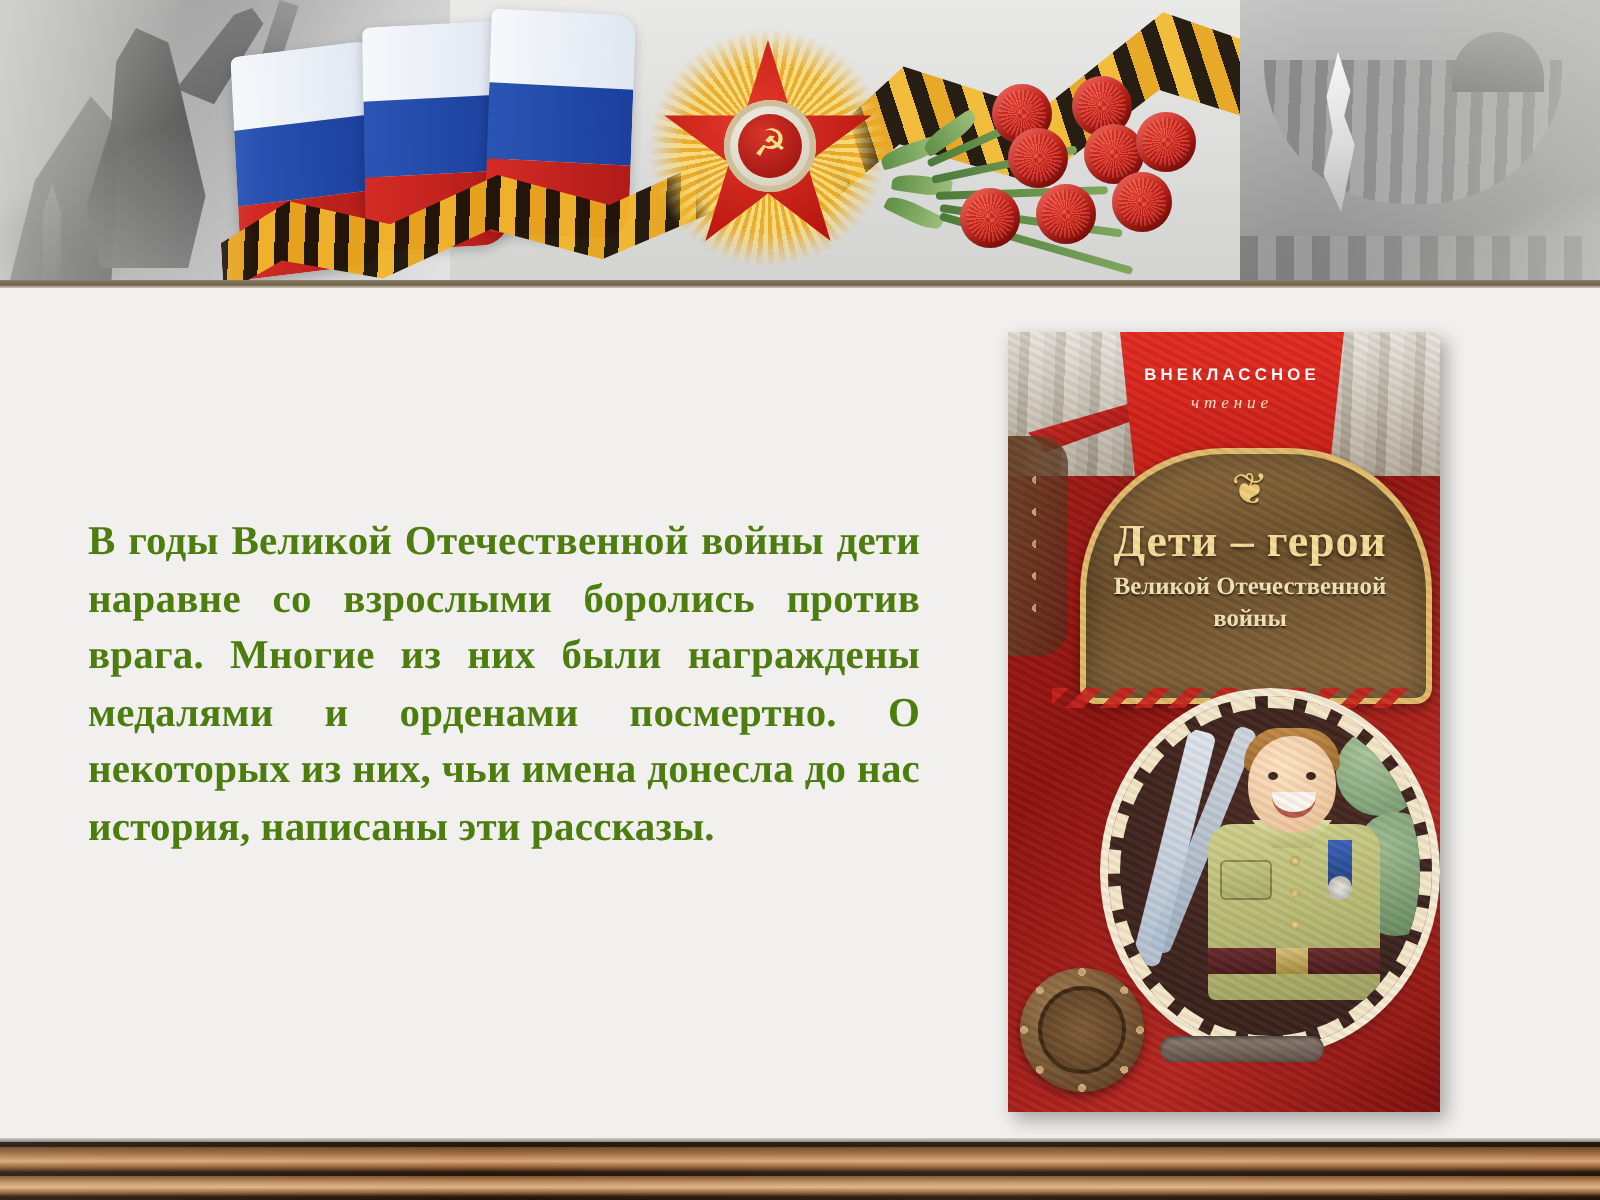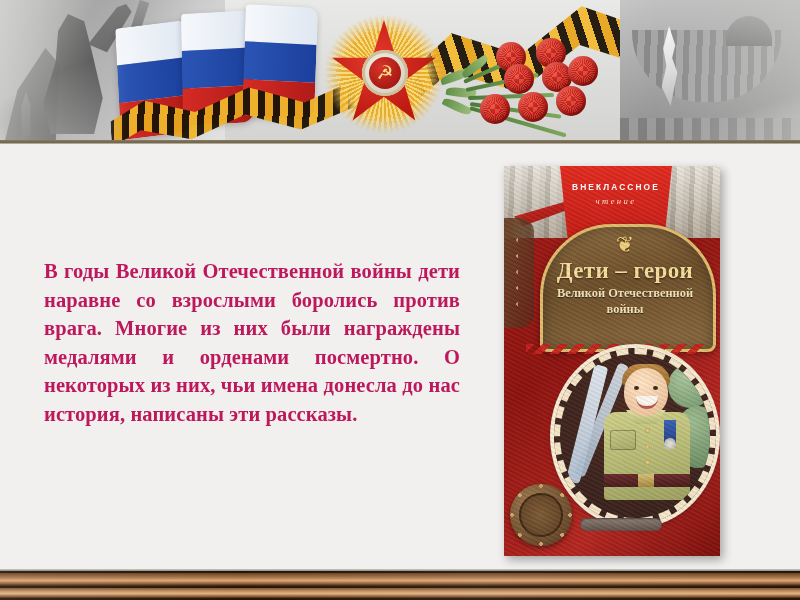--- a/index.html
+++ b/index.html
@@ -131,21 +131,21 @@
      background:linear-gradient(180deg,#fdfdfb 0%,#e3e1db 55%,#bfbdb6 100%);
      clip-path:polygon(50% 0%,74% 24%,62% 40%,82% 58%,56% 100%,22% 76%,40% 50%,28% 28%);opacity:.95;}
   .mem-base{position:absolute;right:0;bottom:0;width:180px;height:26px;
      background:repeating-linear-gradient(90deg,#7e7c75 0 9px,#9e9c95 9px 18px);opacity:.85;}
   .banner-fade{position:absolute;left:0;top:0;width:800px;height:144px;pointer-events:none;
      background:linear-gradient(90deg,rgba(230,230,228,.55) 0%,rgba(230,230,228,0) 16%,
                 rgba(230,230,228,0) 82%,rgba(225,225,223,.45) 100%);}
 
   
   .paragraph{position:absolute;left:44px;top:257px;width:416px;
-     color:#be185d;font-weight:bold;font-size:20.5px;line-height:28.6px;
+     color:#4d7c0f;font-weight:bold;font-size:20.5px;line-height:28.6px;
      text-align:justify;letter-spacing:.1px;
      font-family:"Liberation Serif", serif;}
 
   
   .book{position:absolute;left:504px;top:166px;width:216px;height:390px;
      box-shadow:3px 4px 9px rgba(0,0,0,.32);overflow:hidden;
      background:linear-gradient(135deg,#a81d18 0%,#8d130f 40%,#b42620 75%,#7d100c 100%);}
   .book-shelf{position:absolute;left:0;top:0;width:216px;height:72px;
      background:repeating-linear-gradient(92deg,#cfc9bd 0 6px,#b5ae9f 6px 11px,#ddd7cb 11px 18px);}
   .book-shelf2{position:absolute;left:0;top:0;width:216px;height:72px;

